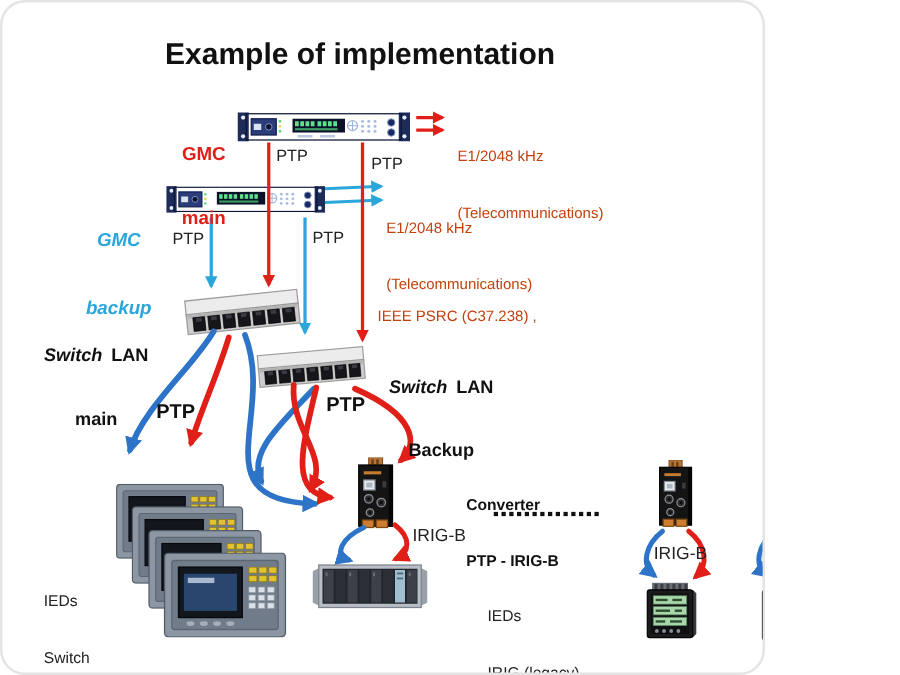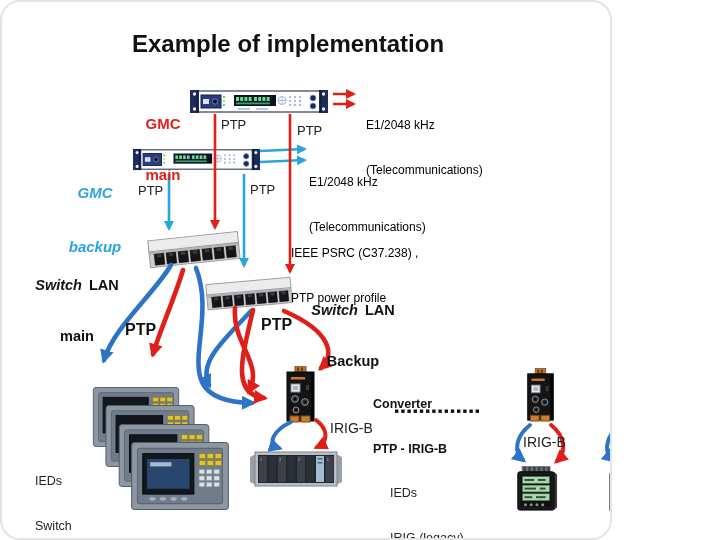--- a/index.html
+++ b/index.html
@@ -9,21 +9,21 @@
     font-family:"Liberation Sans",sans-serif;overflow:hidden;
   }
   .lbl{position:absolute;color:#1c1c1c;white-space:pre;}
   .title{left:130px;top:28px;font-size:24px;font-weight:bold;color:#111;}
   .gmc-main{left:134px;top:79px;width:54px;text-align:center;
     font-size:15px;font-weight:bold;line-height:17px;color:var(--red);}
   .gmc-backup{left:48px;top:146px;width:90px;text-align:center;
     font-size:15px;font-weight:bold;font-style:italic;line-height:18px;color:var(--cyan);}
   .ptp-s{font-size:13px;color:#222;}
   .ptp-b{font-size:16px;font-weight:bold;color:#111;}
-  .note{font-size:12px;line-height:15px;color:#000000;}
+  .note{font-size:12px;line-height:15px;color:#c2410c;}
   .sw-lbl{font-size:14.5px;font-weight:bold;color:#111;text-align:center;line-height:17px;}
   .sw-lbl .it{font-style:italic;}
   .sw-lbl .gap{display:inline-block;width:7px;}
   .conv-lbl{font-size:12.5px;font-weight:bold;line-height:15px;color:#111;margin-left:44px;}
   .irig{font-size:14px;color:#222;}
   .ieds{font-size:12.5px;line-height:15px;color:#222;}
   .pagenum{left:681px;top:500px;font-size:16px;font-weight:bold;font-style:italic;color:#111;}
   .dev{position:absolute;}
   #arrows{position:absolute;left:0;top:0;z-index:6;pointer-events:none;}
   .devlayer{position:absolute;left:0;top:0;z-index:3;width:720px;height:540px;}
@@ -447,23 +447,22 @@
 
     <div class="lbl note" style="left:364px;top:86px">
       <div>E1/2048 kHz</div>
       <div>(Telecommunications)</div>
     </div>
     <div class="lbl note" style="left:307px;top:143px">
       <div>E1/2048 kHz</div>
       <div>(Telecommunications)</div>
     </div>
 
-    <div class="lbl note" style="left:289px;top:214px">
+    <div class="lbl note" style="left:300px;top:214px">
       <div>IEEE PSRC (C37.238) ,</div>
-      <div>PTP power profile</div>
     </div>
 
     <div class="lbl sw-lbl" style="left:24px;top:241px;width:102px">
       <div><span class="it">Switch</span><span class="gap"></span><span>LAN</span></div>
       <div>main</div>
     </div>
 
     <div class="lbl sw-lbl" style="left:298px;top:266px;width:106px">
       <div><span class="it">Switch</span><span class="gap"></span><span>LAN</span></div>
       <div>Backup</div>

